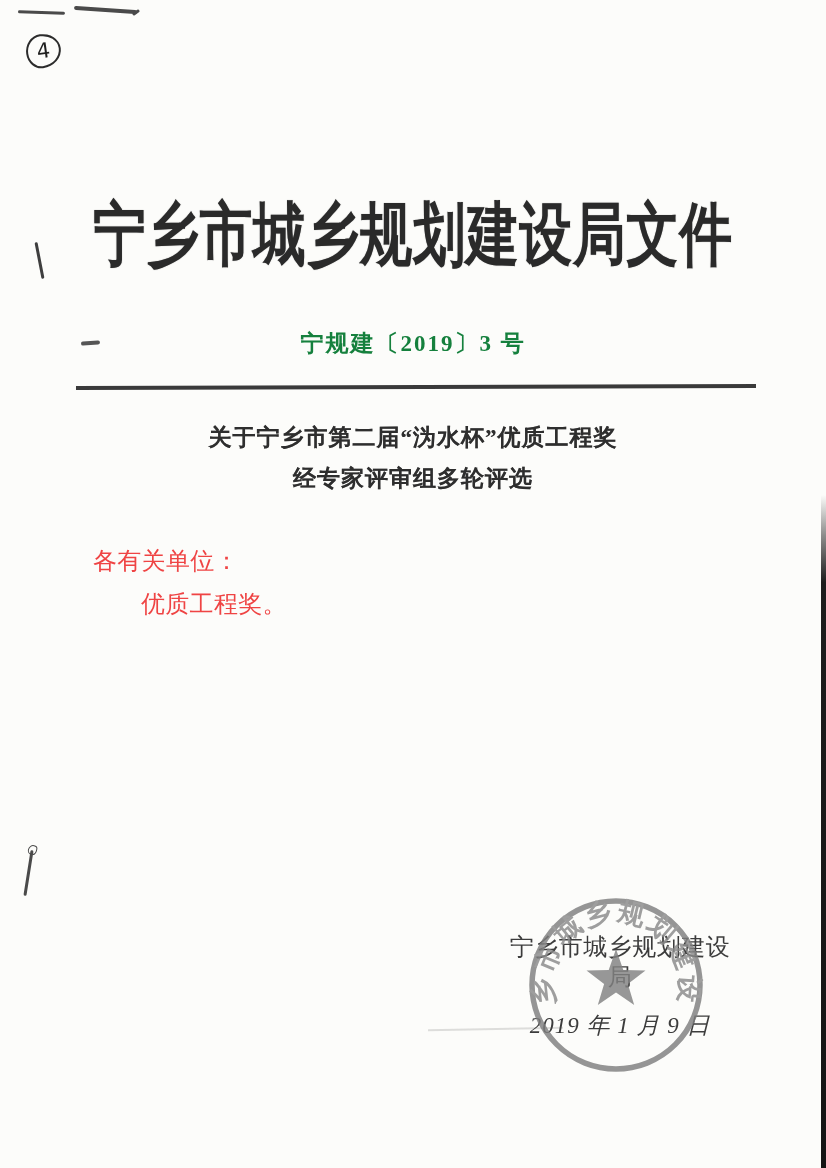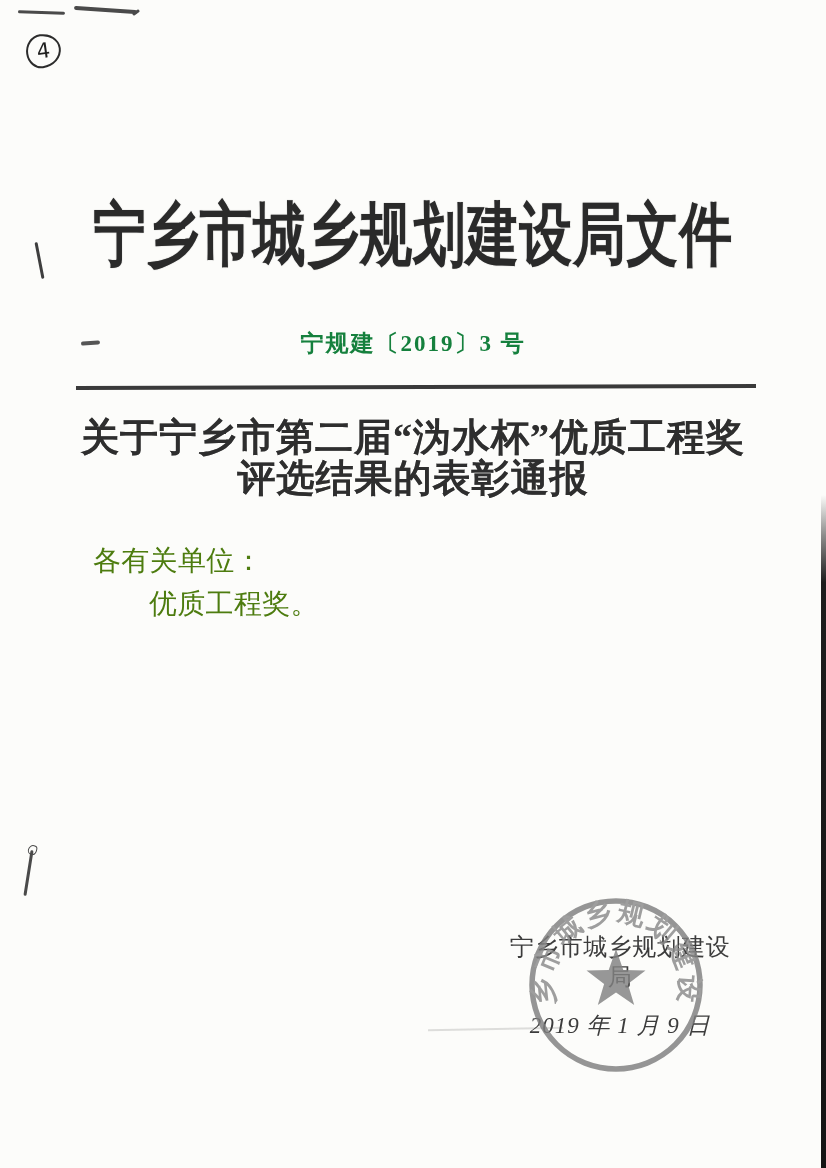--- a/index.html
+++ b/index.html
@@ -47,29 +47,29 @@
   }
   .doc-number{
     position:absolute;top:328px;left:0;width:100%;
     text-align:center;font-size:23px;font-weight:600;
     color:#15803d;letter-spacing:2px;
   }
   .rule{position:absolute;left:76px;top:385px;width:680px;height:4px;background:#3a3a3a;transform:rotate(-0.15deg);}
   
   .subject{
     position:absolute;top:417px;left:0;width:100%;
-    text-align:center;font-weight:bold;font-size:38px;line-height:41px;
+    text-align:center;font-weight:bold;font-size:23px;line-height:41px;
     color:#2e2e2e;letter-spacing:1px;
     text-shadow:0 0 0.6px rgba(46,46,46,0.6);
   }
   
   .body-text{
     position:absolute;left:93px;top:540px;width:648px;
-    font-size:28px;line-height:42.6px;letter-spacing:0.3px;
-    text-align:justify;color:#4d7c0f;
+    font-size:24px;line-height:42.6px;letter-spacing:0.3px;
+    text-align:justify;color:#ef4444;
   }
   .body-text p{margin:0;}
   .indent{text-indent:2em;}
   
   .signature{
     position:absolute;left:500px;top:932px;width:240px;
     text-align:center;color:#3c3c3c;
   }
   .signature .issuer{font-size:24px;letter-spacing:0.5px;line-height:30px;}
   .signature .date{font-size:23px;letter-spacing:1px;margin-top:18px;font-style:italic;}
@@ -94,21 +94,21 @@
   <div class="scribble-loop"></div>
   <div class="edge-shadow"></div>
   <div class="faint-line"></div>
 
   <div class="org-title">宁乡市城乡规划建设局文件</div>
   <div class="doc-number">宁规建〔2019〕3 号</div>
   <div class="rule"></div>
 
   <div class="subject">
     <div>关于宁乡市第二届“沩水杯”优质工程奖</div>
-    <div>评选结果的表彰通报</div>
+    <div>经专家评审组多轮评选</div>
   </div>
 
   <div class="body-text">
     <p>各有关单位：</p>
     <p class="indent">优质工程奖。</p>
   </div>
 
   <div class="signature">
     <div class="issuer">宁乡市城乡规划建设局</div>
     <div class="date">2019 年 1 月 9 日</div>

